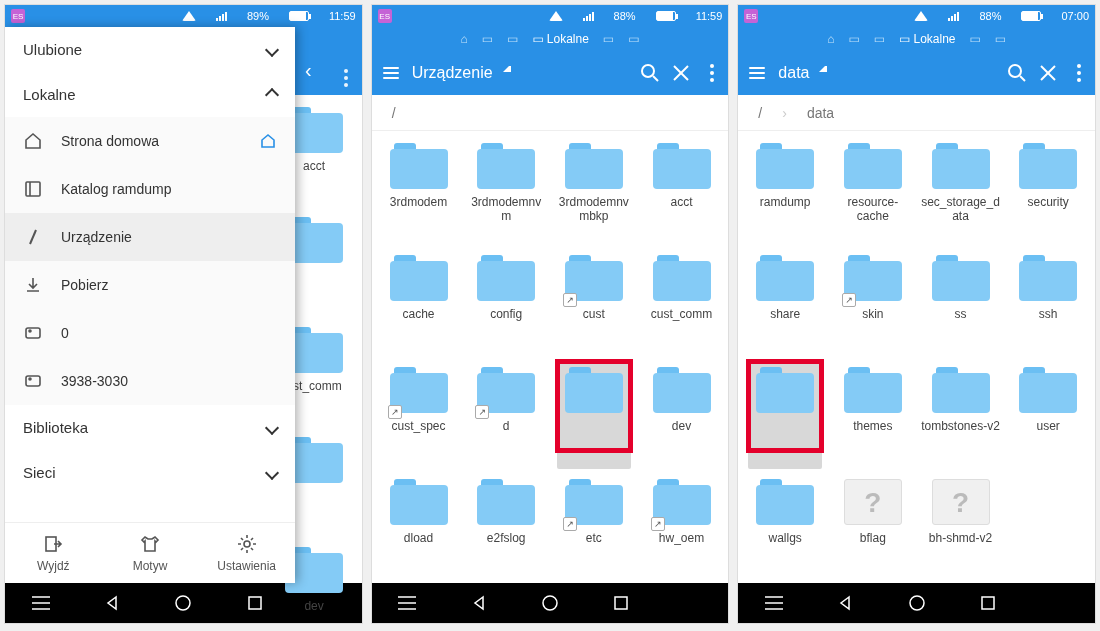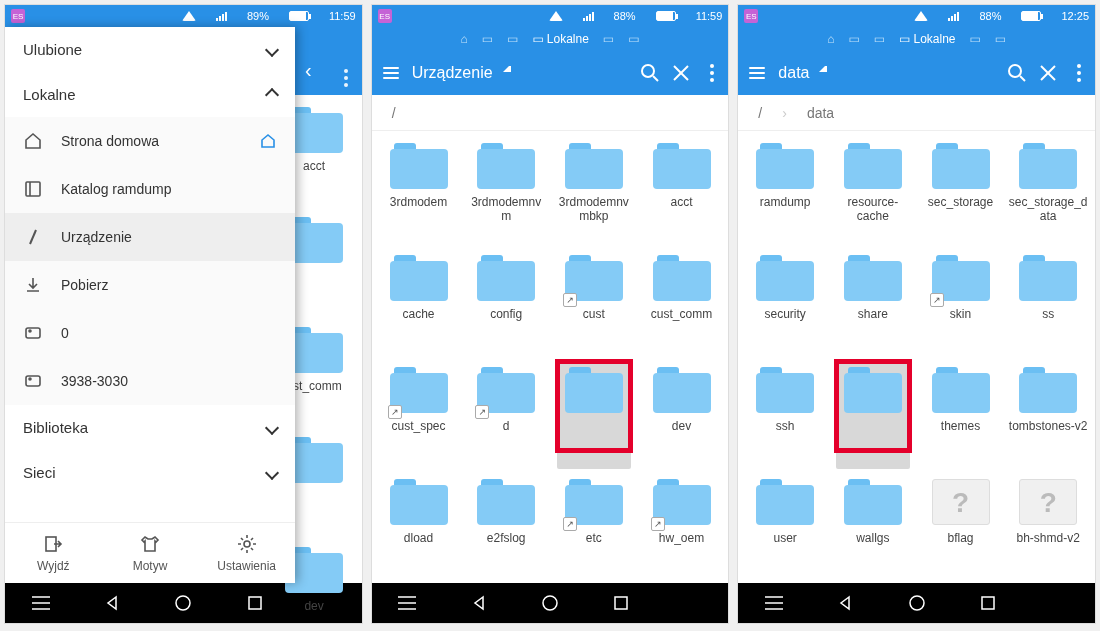--- a/index.html
+++ b/index.html
@@ -445,21 +445,21 @@
     <div class="right">
       <span class="wifi-i"></span>
       <span class="sig-i">
           <span></span>
           <span></span>
           <span></span>
           <span></span>
         </span>
       <span>88%</span>
       <span class="bat-i"></span>
-      <span>12:25</span>
+      <span>07:00</span>
     </div>
   </div>
   <div class="topicons">
     <span>⌂</span>
     <span>▭</span>
     <span>▭</span>
     <span class="item">
         <span style="color:#fff">▭</span>
         <span style="color:#fff">Lokalne</span>
       </span>
@@ -505,24 +505,20 @@
       <div class="folder">
         <div class="ficon"></div>
         <div class="flabel">ramdump</div>
       </div>
       <div class="folder">
         <div class="ficon"></div>
         <div class="flabel">resource-cache</div>
       </div>
       <div class="folder">
         <div class="ficon"></div>
-        <div class="flabel">sec_storage</div>
-      </div>
-      <div class="folder">
-        <div class="ficon"></div>
         <div class="flabel">sec_storage_data</div>
       </div>
       <div class="folder">
         <div class="ficon"></div>
         <div class="flabel">security</div>
       </div>
       <div class="folder">
         <div class="ficon"></div>
         <div class="flabel">share</div>
       </div>

